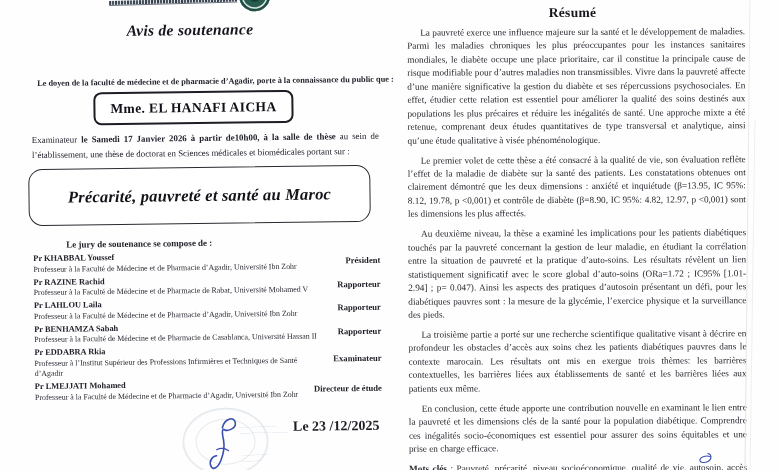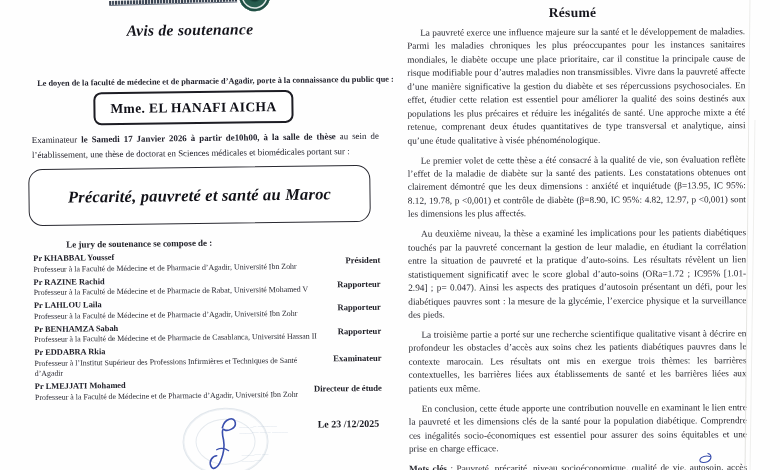--- a/index.html
+++ b/index.html
@@ -68,21 +68,21 @@
   .jury-list{position:absolute;left:33px;top:252px;width:347px;}
   .jury-row{position:relative;margin-bottom:2.5px;}
   .jury-name{font-size:8.4px;font-weight:bold;line-height:10.5px;color:#23232c;}
   .jury-affil{font-size:7.9px;line-height:10.5px;max-width:289px;color:#2b2b34;}
   .jury-role{
     position:absolute;right:0;top:5px;font-size:8.6px;font-weight:bold;color:#1c1c24;
     text-align:right;min-width:80px;
   }
   .jury-row.tall .jury-role{top:9px;}
   .defense-date{
-    position:absolute;right:21px;top:420px;font-size:10px;font-weight:bold;color:#1c1c24;text-align:center;
+    position:absolute;right:21px;top:420px;font-size:14px;font-weight:bold;color:#1c1c24;text-align:center;
   }
   .stamp{
     position:absolute;left:180px;top:408px;width:84px;height:66px;border-radius:50%;
     border:1.5px solid rgba(148,170,190,.35);
     box-shadow:inset 0 0 0 6px rgba(255,255,255,0), inset 0 0 0 1px rgba(148,170,190,.2);
     opacity:.8;
   }
   .stamp-inner{
     position:absolute;left:12px;top:10px;width:58px;height:44px;border-radius:50%;
     border:1px solid rgba(148,170,190,.3);

